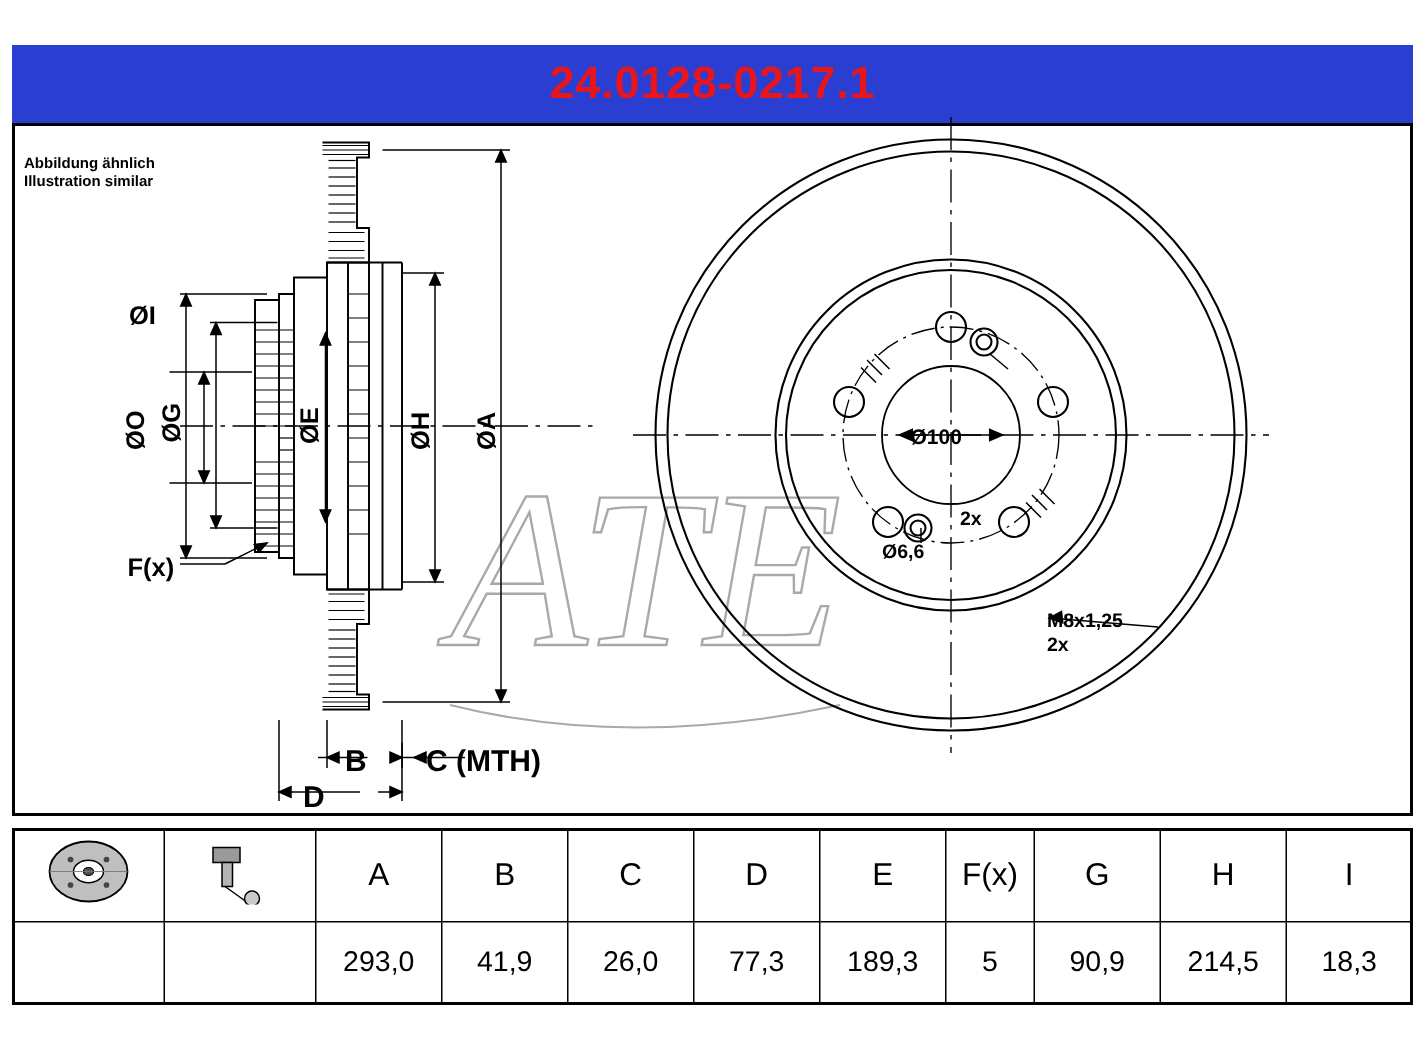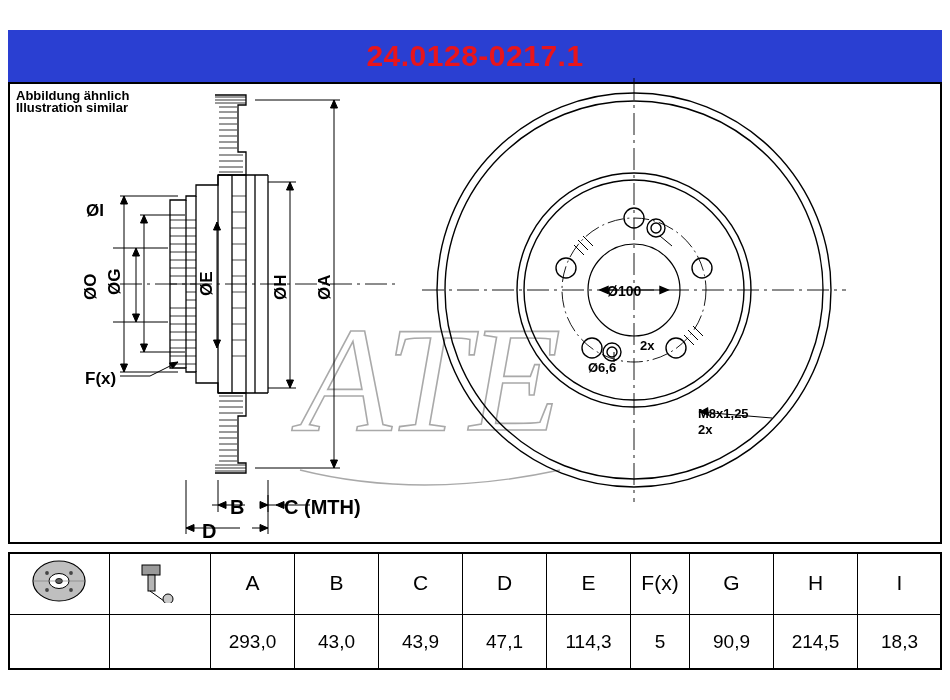--- a/index.html
+++ b/index.html
@@ -35,22 +35,22 @@
     justify-content: center;
     gap: 68px;
     color: #e8151c;
     font-size: 30px;
     font-weight: bold;
     letter-spacing: 0.5px;
     font-family: "Liberation Sans", sans-serif;
   }
   .note {
     position: absolute;
-    left: 16px; top: 90px;
-    font-size: 13px;
+    left: 16px; top: 104px;
+    font-size: 10px;
     line-height: 12px;
     color: #000;
     font-weight: bold;
   }
   .frame-main {
     position: absolute;
     left: 8px; top: 82px;
     width: 934px; height: 462px;
     border: 2px solid #000;
     box-sizing: border-box;
@@ -349,24 +349,24 @@
       <td>E</td>
       <td class="small-head" style="width:58px">F(x)</td>
       <td>G</td>
       <td>H</td>
       <td>I</td>
     </tr>
     <tr class="vals">
       <td style="border-bottom:none;border-left:none"></td>
       <td style="border-bottom:none"></td>
       <td>293,0</td>
-      <td>43,0</td>
-      <td>43,9</td>
-      <td>47,1</td>
-      <td>114,3</td>
+      <td>41,9</td>
+      <td>26,0</td>
+      <td>77,3</td>
+      <td>189,3</td>
       <td>5</td>
       <td>90,9</td>
       <td>214,5</td>
       <td>18,3</td>
     </tr>
   </tbody>
     </table>
 
 </div>
 

